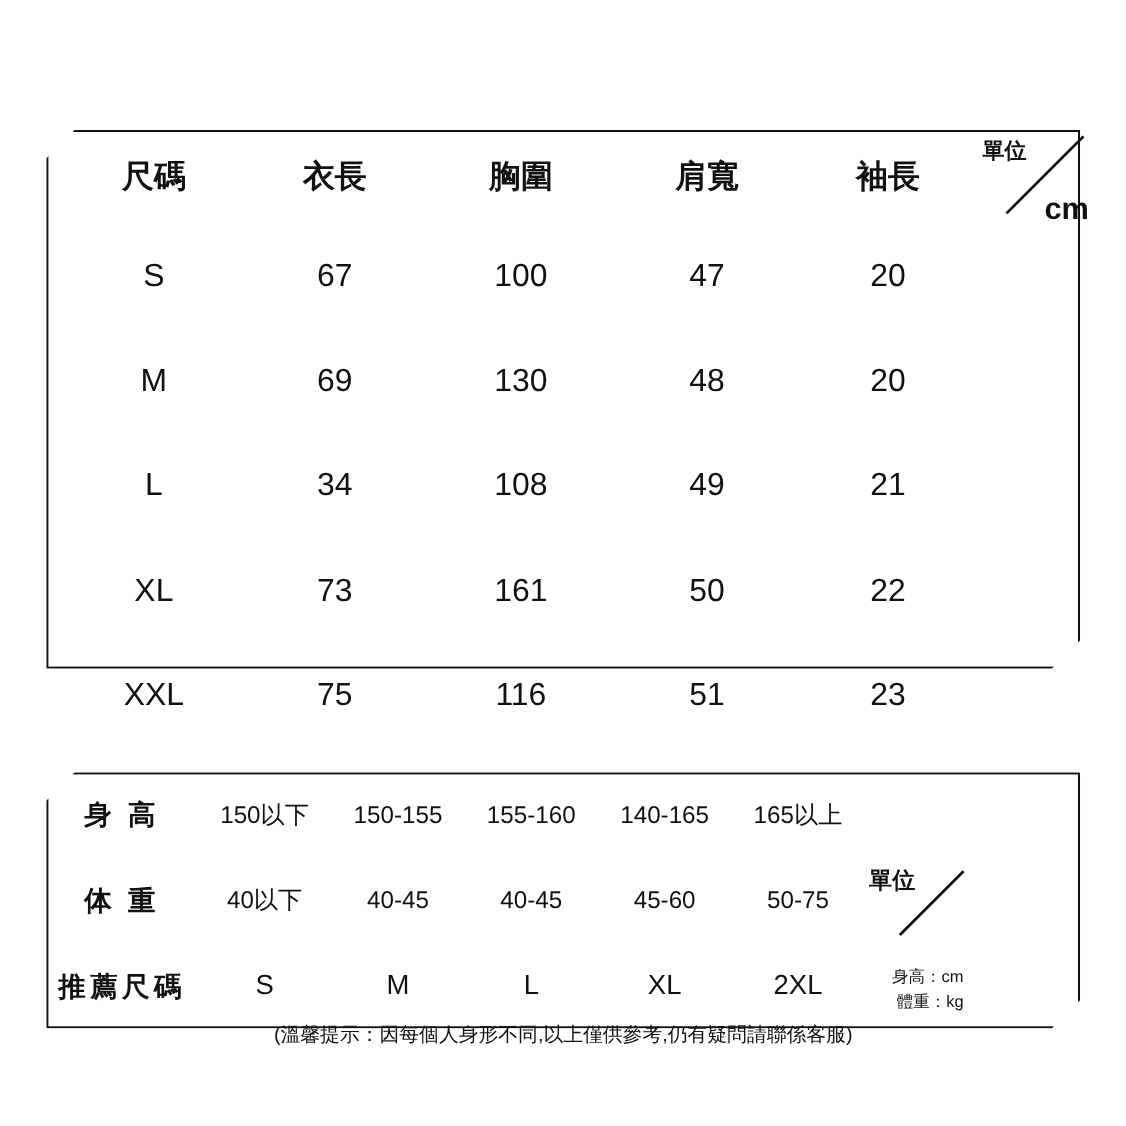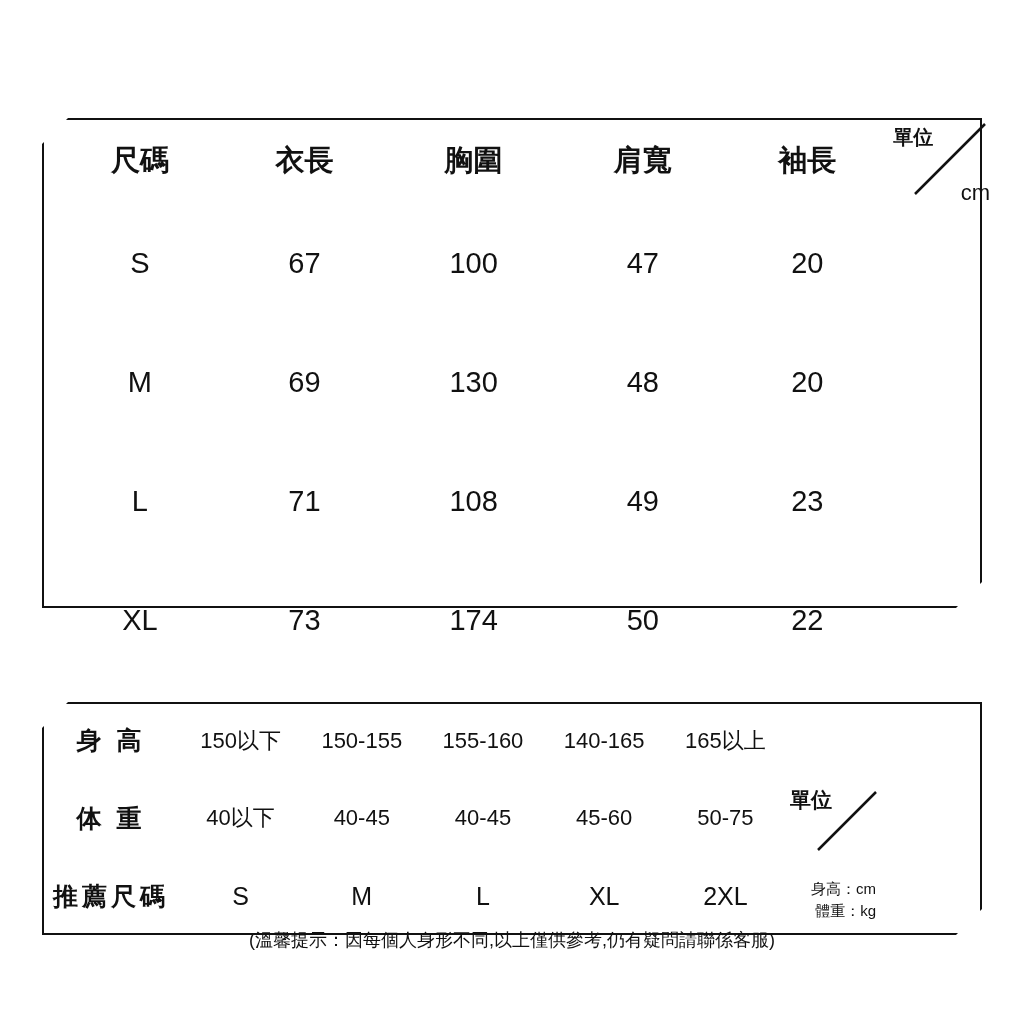--- a/index.html
+++ b/index.html
@@ -96,22 +96,22 @@
     position: absolute;
     left: 6px;
     top: 6px;
     font-size: 20px;
     font-weight: 700;
   }
   .unit-value {
     position: absolute;
     right: 10px;
     bottom: -2px;
-    font-size: 22px;
-    font-weight: 400;
+    font-size: 28px;
+    font-weight: 700;
   }
   .unit-slash {
     position: absolute;
     left: 26px;
     top: 4px;
     width: 74px;
     height: 74px;
   }
   .unit-slash svg { display: block; }
 
@@ -272,32 +272,40 @@
         <tr>
           <td>M</td>
           <td>69</td>
           <td>130</td>
           <td>48</td>
           <td>20</td>
           <td></td>
         </tr>
         <tr>
           <td>L</td>
-          <td>71</td>
+          <td>34</td>
           <td>108</td>
           <td>49</td>
-          <td>23</td>
+          <td>21</td>
           <td></td>
         </tr>
         <tr>
           <td>XL</td>
           <td>73</td>
-          <td>174</td>
+          <td>161</td>
           <td>50</td>
           <td>22</td>
+          <td></td>
+        </tr>
+        <tr>
+          <td>XXL</td>
+          <td>75</td>
+          <td>116</td>
+          <td>51</td>
+          <td>23</td>
           <td></td>
         </tr>
       </tbody>
     </table>
   </div>
 
 
   <div class="rec-panel"></div>
 
   <div class="rec-table">

